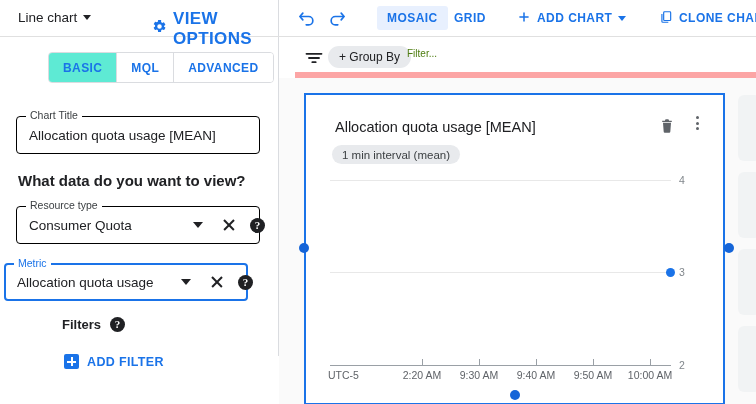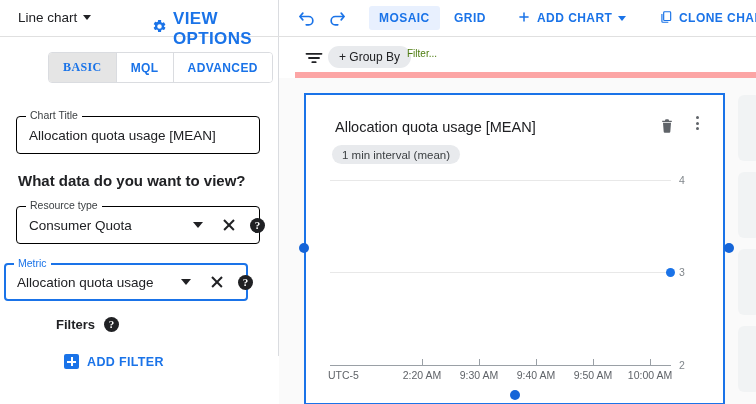--- a/index.html
+++ b/index.html
@@ -46,21 +46,21 @@
     height: 31px; display: flex;
     border: 1px solid #dadce0; border-radius: 4px; overflow: hidden;
   }
   .tab {
     display: flex; align-items: center; justify-content: center;
     padding: 0 14px; font-size: 12px; font-weight: bold; letter-spacing: .4px;
     color: #1a73e8; background: #fff; cursor: pointer;
     border-right: 1px solid #dadce0;
   }
   .tab:last-child { border-right: none; }
-  .tab.active { background: #e5e5e5; font-family: Liberation Serif, serif; }
+  .tab.active { background: #5eead4; }
 
   
   .field {
     position: absolute; height: 38px;
     border: 1px solid #000000; border-radius: 4px;
     background: #fff;
   }
   .field.focused { border: 2px solid #1a73e8; }
   .field-label {
     position: absolute; top: -8px; left: 9px;
@@ -98,21 +98,21 @@
     background: #202124; color: #fff;
     font-size: 11px; font-weight: bold; line-height: 15px;
     text-align: center; cursor: pointer; font-family: "Liberation Serif", serif;
   }
 
   #section-question {
     position: absolute; left: 18px; top: 172px;
     font-size: 15px; font-weight: bold; color: #202124;
   }
   #filters-row {
-    position: absolute; left: 18px; top: 317px;
+    position: absolute; left: 24px; top: 317px;
     display: flex; gap: 9px; padding-left: 38px;
   }
   #filters-label { font-size: 13px; font-weight: bold; color: #202124; }
   #add-filter-btn {
     position: absolute; left: 28px; top: 354px;
     display: flex; align-items: center; gap: 8px;
     color: #1a73e8; font-size: 12.5px; font-weight: bold; letter-spacing: .35px;
     cursor: pointer;
     margin-left: 36px;
   }
@@ -296,21 +296,21 @@
             <polyline points="7,5 3.5,9 7,13"></polyline>
         </svg>
       </div>
       <div class="tb-icon-btn" style="left:48px;">
         <svg width="20" height="20" viewBox="0 0 24 24" fill="none" stroke="#1a73e8" stroke-width="2" stroke-linecap="round" stroke-linejoin="round" aria-hidden="true">
           <path d="M20 9H10a5 5 0 000 10h3"></path>
             <polyline points="17,5 20.5,9 17,13"></polyline>
         </svg>
       </div>
 
-      <div class="tb-text-btn active" style="left:90px;justify-content:flex-end;">
+      <div class="tb-text-btn active" style="left:98px;justify-content:flex-end;">
         <span>MOSAIC</span>
       </div>
       <div class="tb-text-btn" style="left:165px;">
         <span>GRID</span>
       </div>
 
       <div class="tb-text-btn" style="left:228px;">
         <span>
           <svg width="14" height="14" viewBox="0 0 24 24" fill="none" stroke="#1a73e8" stroke-width="2.6" stroke-linecap="round" aria-hidden="true">
             <line x1="12" y1="5" x2="12" y2="19"></line>

